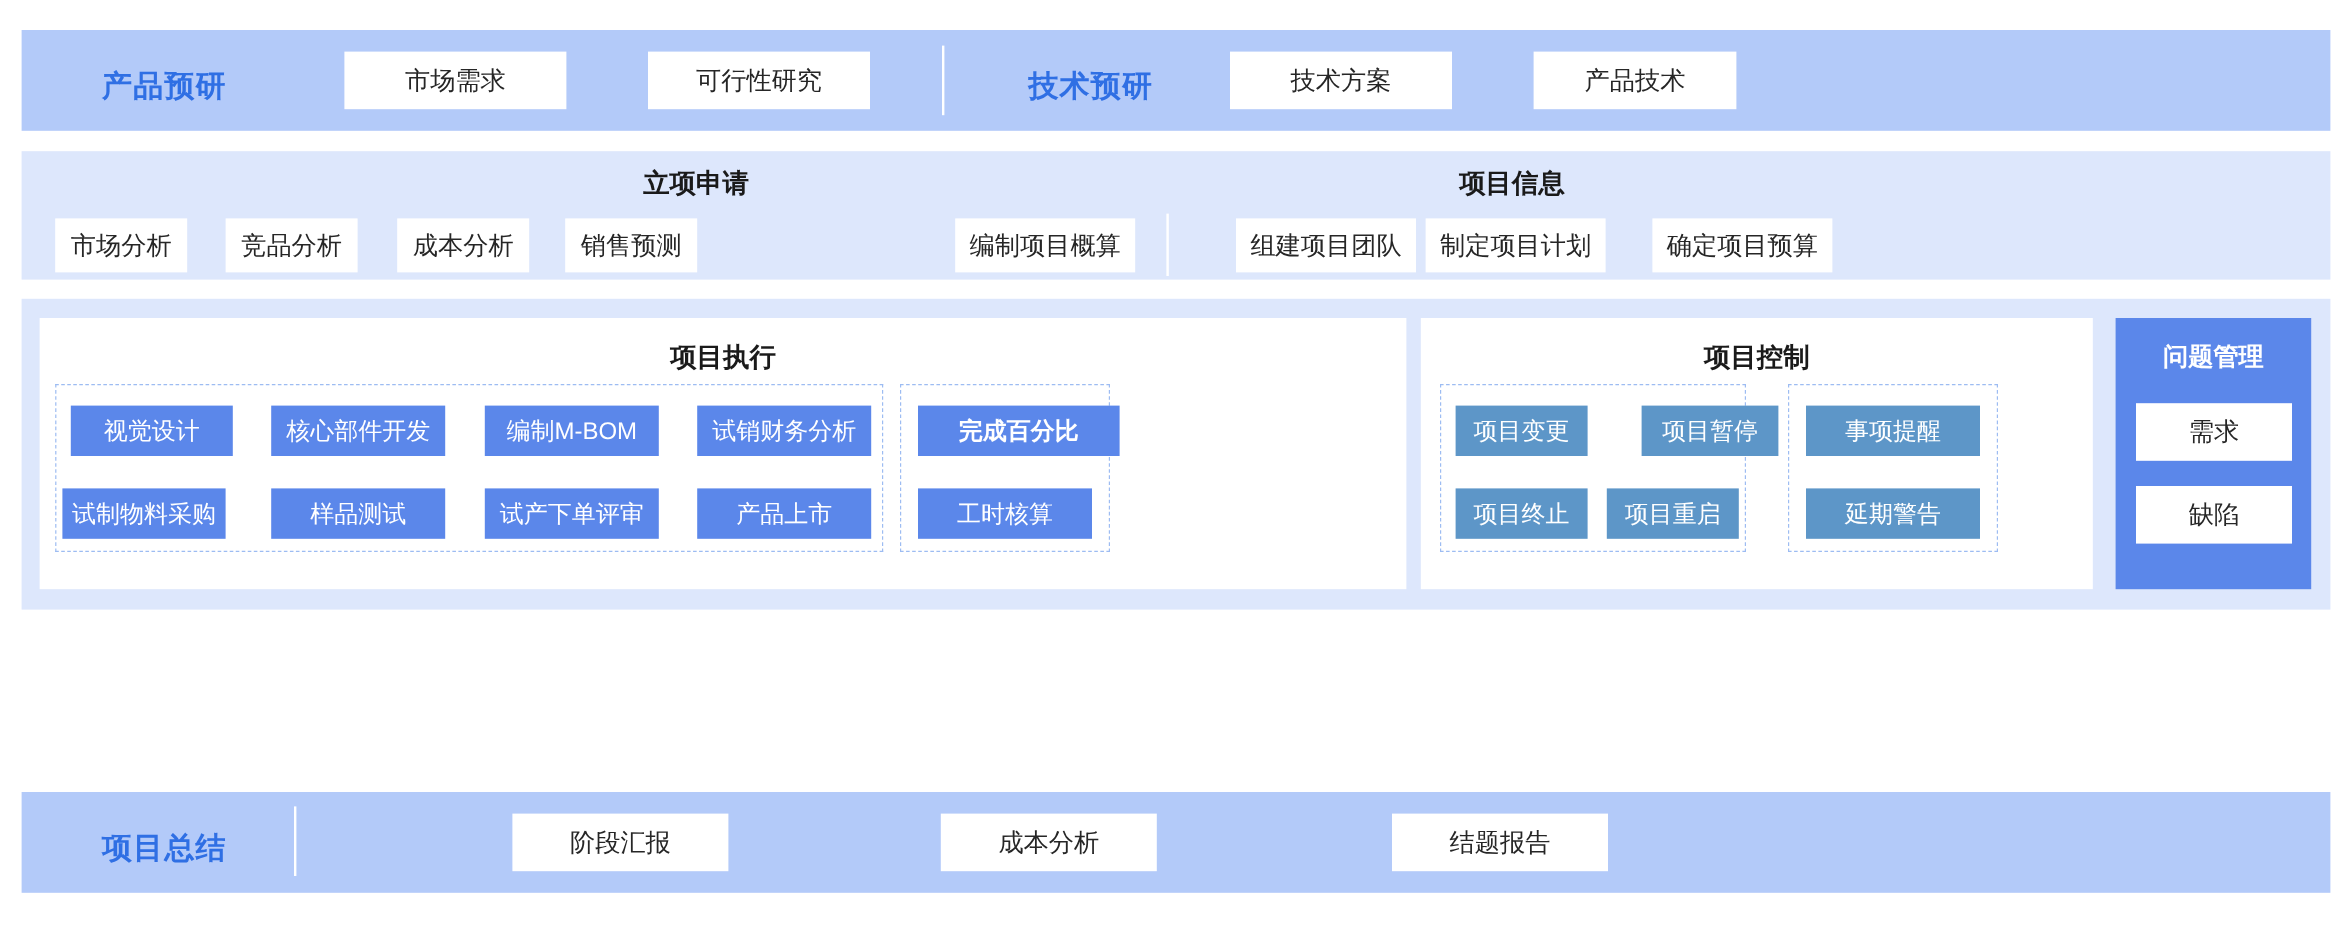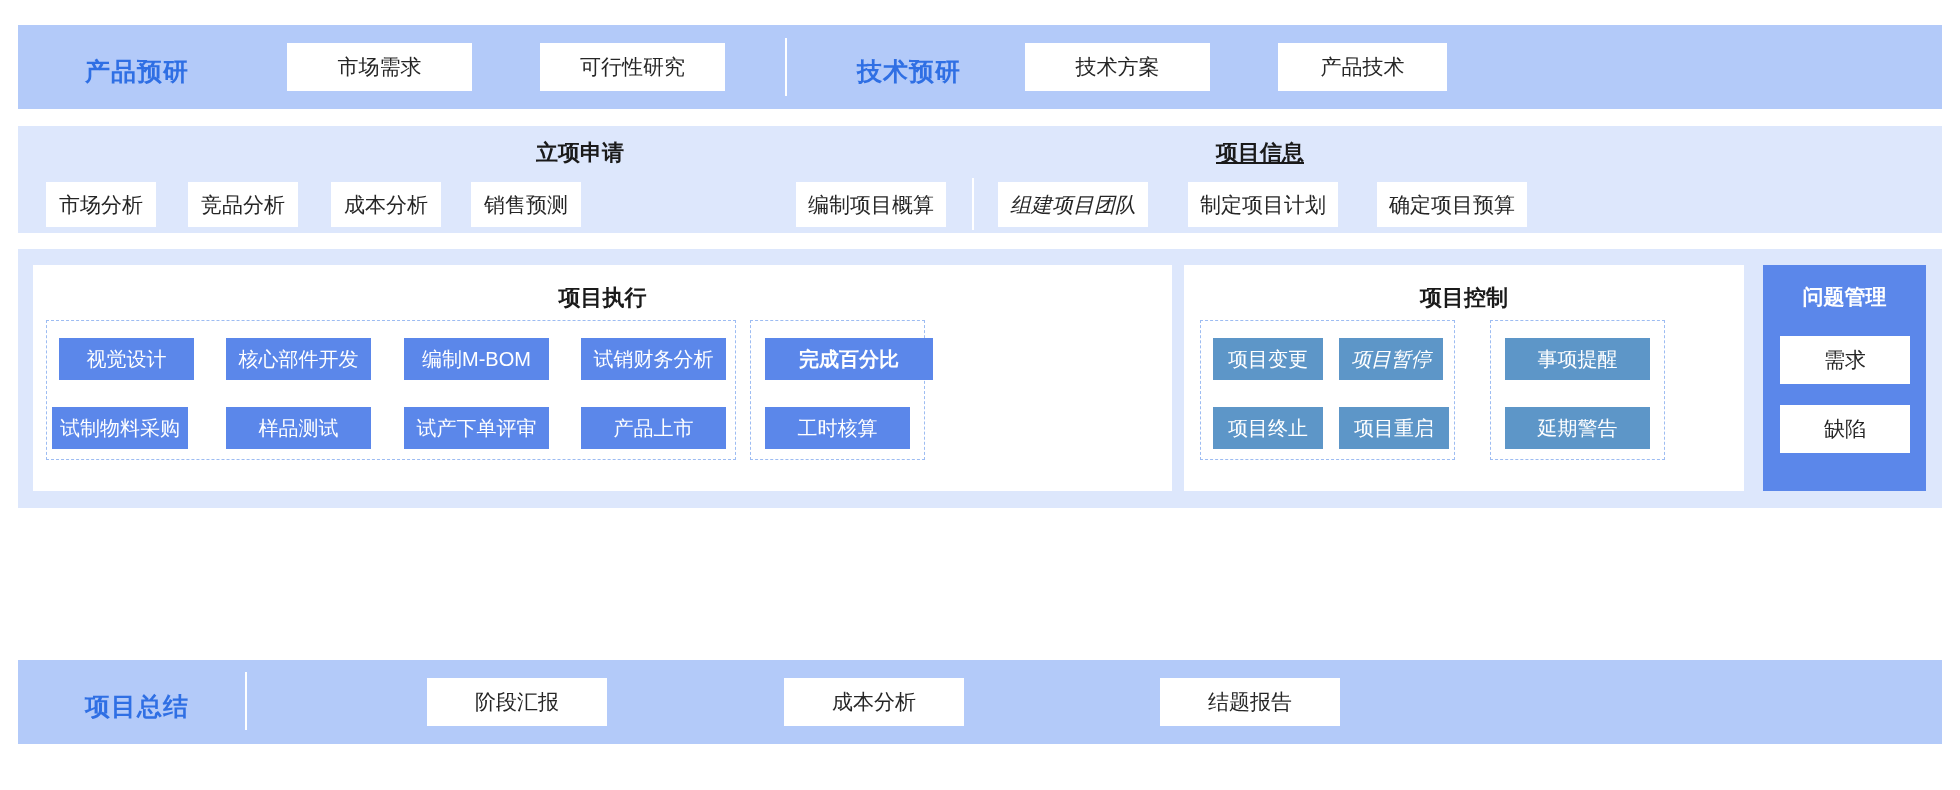--- a/index.html
+++ b/index.html
@@ -97,31 +97,31 @@
 
   <div class="stage-label" style="left:857px;top:55px;">技术预研</div>
 
   <div class="wcard" style="left:1025px;top:43px;width:185px;height:48px;">技术方案</div>
   <div class="wcard" style="left:1278px;top:43px;width:169px;height:48px;">产品技术</div>
 
   <div class="band band-light" style="left:18px;top:126px;width:1924px;height:107px;">
   </div>
 
   <div class="sec-title" style="left:420px;top:138px;width:320px;">立项申请</div>
-  <div class="sec-title" style="left:1100px;top:138px;width:320px;text-decoration:underline;">项目信息</div>
+  <div class="sec-title" style="left:1100px;top:138px;width:320px;">项目信息</div>
 
   <div class="wcard" style="left:46px;top:182px;width:110px;height:45px;">市场分析</div>
   <div class="wcard" style="left:188px;top:182px;width:110px;height:45px;">竞品分析</div>
   <div class="wcard" style="left:331px;top:182px;width:110px;height:45px;">成本分析</div>
   <div class="wcard" style="left:471px;top:182px;width:110px;height:45px;">销售预测</div>
   <div class="wcard" style="left:796px;top:182px;width:150px;height:45px;">编制项目概算</div>
 
   <div class="vdiv" style="left:972px;top:178px;height:52px;"></div>
 
-  <div class="wcard" style="left:998px;top:182px;width:150px;height:45px;font-style:italic;">组建项目团队</div>
+  <div class="wcard" style="left:1030px;top:182px;width:150px;height:45px;">组建项目团队</div>
   <div class="wcard" style="left:1188px;top:182px;width:150px;height:45px;">制定项目计划</div>
   <div class="wcard" style="left:1377px;top:182px;width:150px;height:45px;">确定项目预算</div>
 
   <div class="band band-light" style="left:18px;top:249px;width:1924px;height:259px;">
   </div>
 
   <div class="panel" style="left:33px;top:265px;width:1139px;height:226px;"></div>
   <div class="sec-title" style="left:33px;top:283px;width:1139px;">项目执行</div>
 
   <div class="dgroup" style="left:46px;top:320px;width:690px;height:140px;"></div>
@@ -137,21 +137,21 @@
 
   <div class="dgroup" style="left:750px;top:320px;width:175px;height:140px;"></div>
   <div class="chip chip-exec" style="left:765px;top:338px;width:168px;height:42px;font-weight:bold;">完成百分比</div>
   <div class="chip chip-exec" style="left:765px;top:407px;width:145px;height:42px;">工时核算</div>
 
   <div class="panel" style="left:1184px;top:265px;width:560px;height:226px;"></div>
   <div class="sec-title" style="left:1184px;top:283px;width:560px;">项目控制</div>
 
   <div class="dgroup" style="left:1200px;top:320px;width:255px;height:140px;"></div>
   <div class="chip chip-ctrl" style="left:1213px;top:338px;width:110px;height:42px;">项目变更</div>
-  <div class="chip chip-ctrl" style="left:1339px;top:338px;width:104px;height:42px;font-style:italic;">项目暂停</div>
+  <div class="chip chip-ctrl" style="left:1368px;top:338px;width:114px;height:42px;">项目暂停</div>
   <div class="chip chip-ctrl" style="left:1213px;top:407px;width:110px;height:42px;">项目终止</div>
   <div class="chip chip-ctrl" style="left:1339px;top:407px;width:110px;height:42px;">项目重启</div>
 
   <div class="dgroup" style="left:1490px;top:320px;width:175px;height:140px;"></div>
   <div class="chip chip-ctrl" style="left:1505px;top:338px;width:145px;height:42px;">事项提醒</div>
   <div class="chip chip-ctrl" style="left:1505px;top:407px;width:145px;height:42px;">延期警告</div>
 
   <div class="issue-panel" style="left:1763px;top:265px;width:163px;height:226px;">
     <div class="issue-title">问题管理</div>
   </div>

